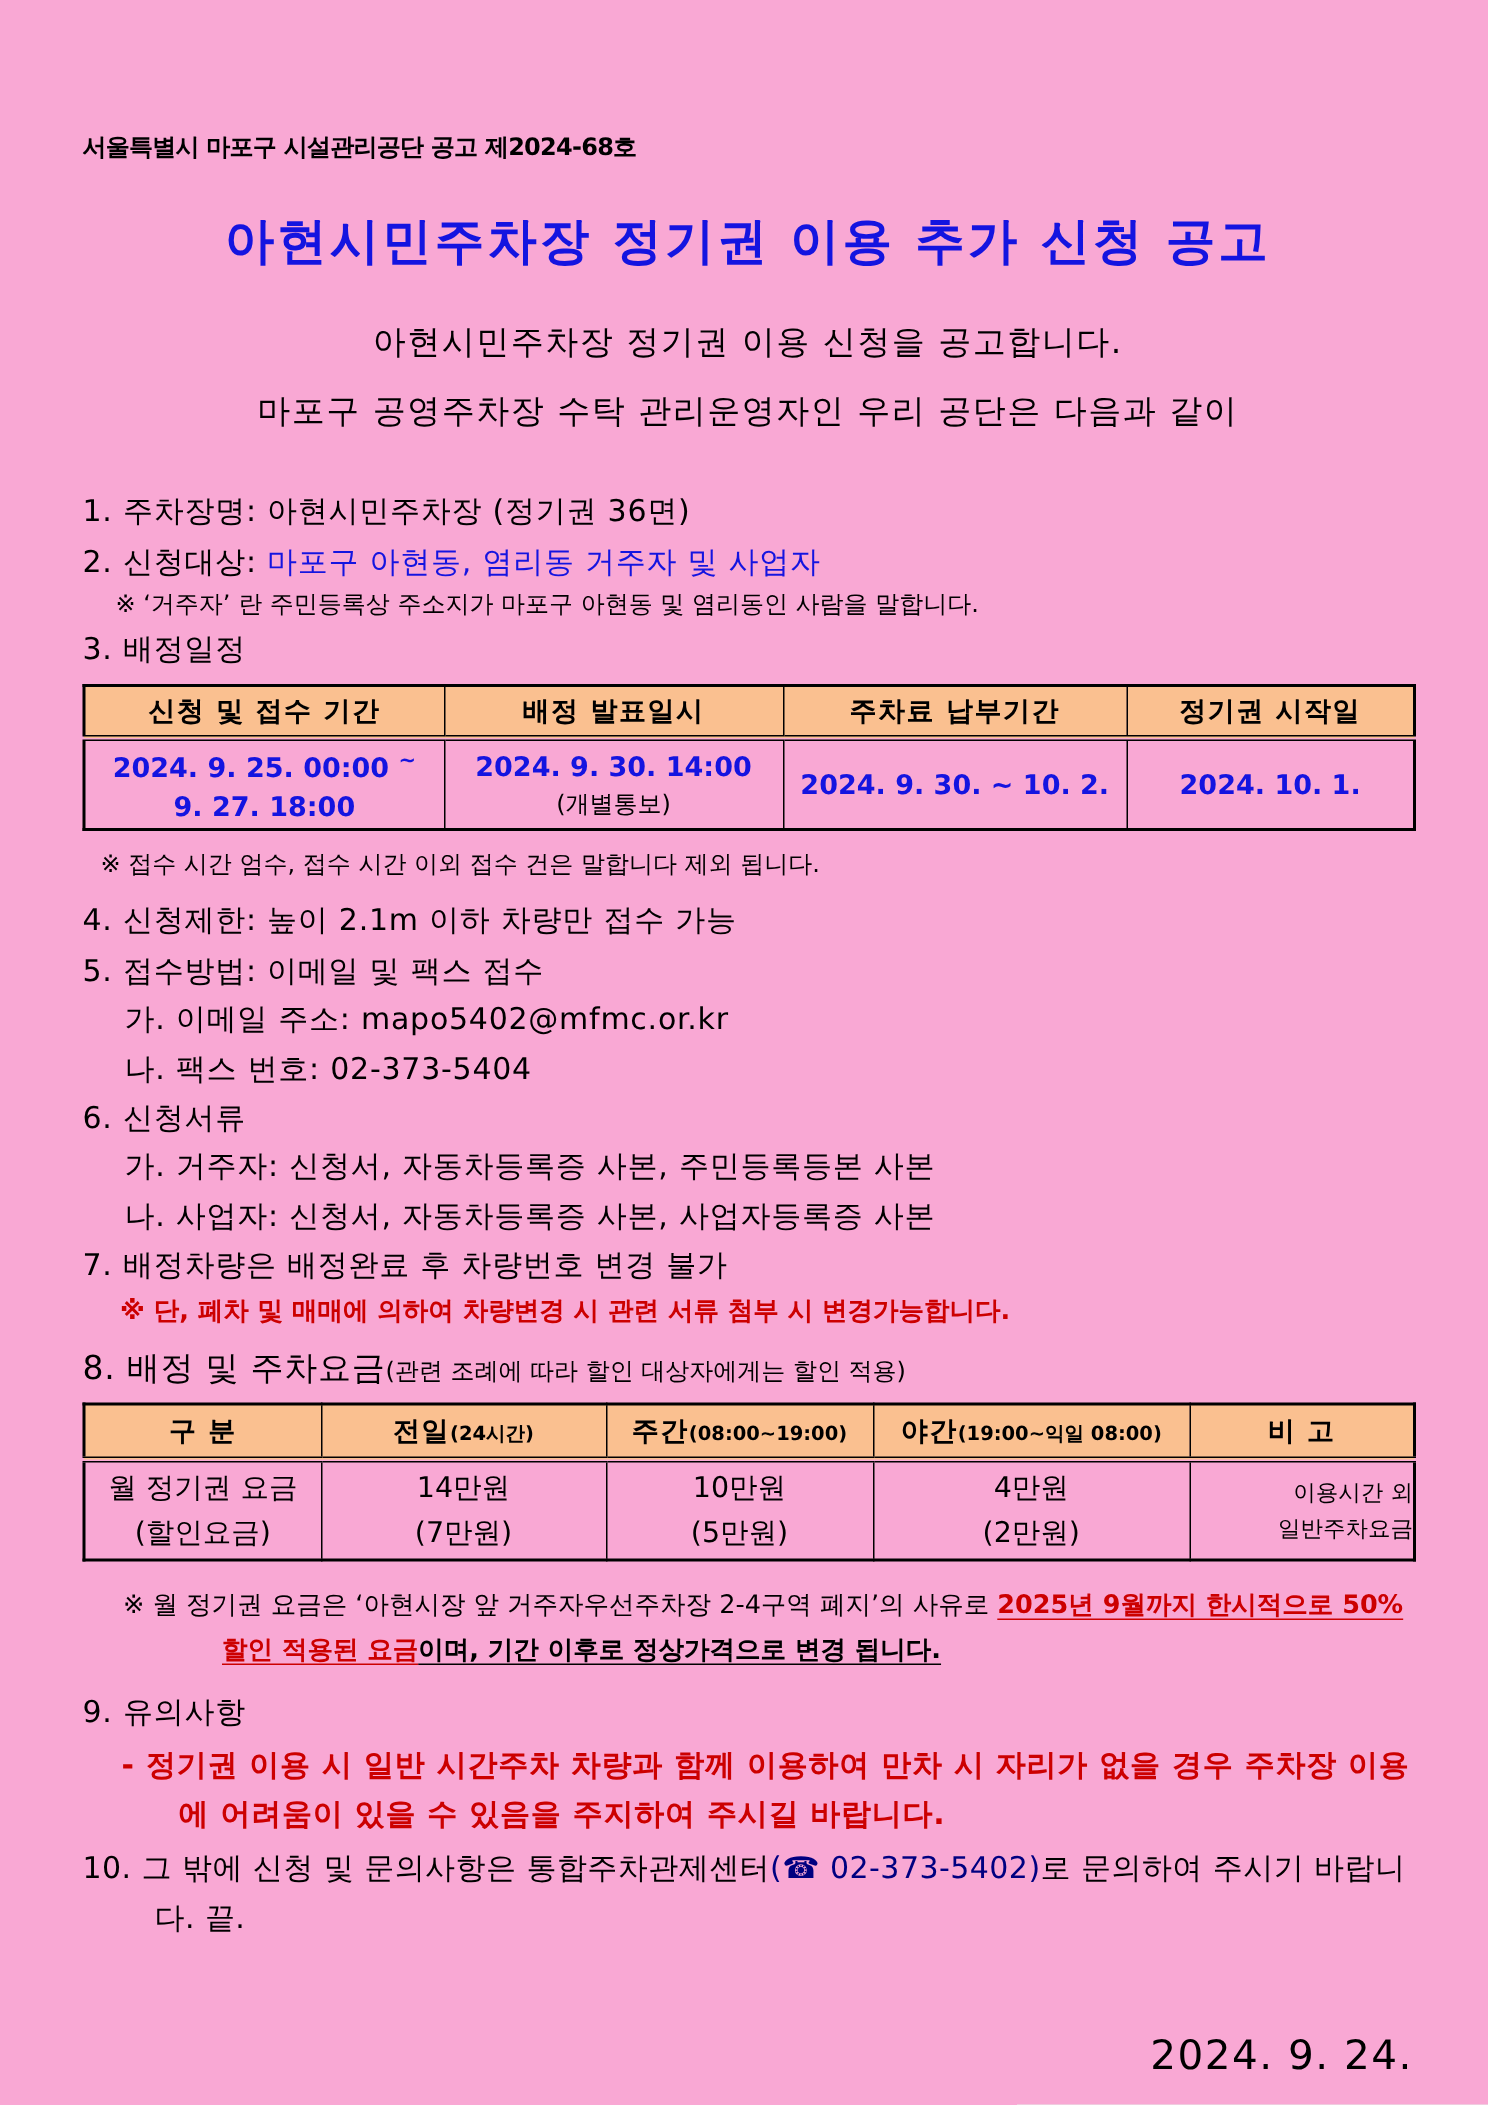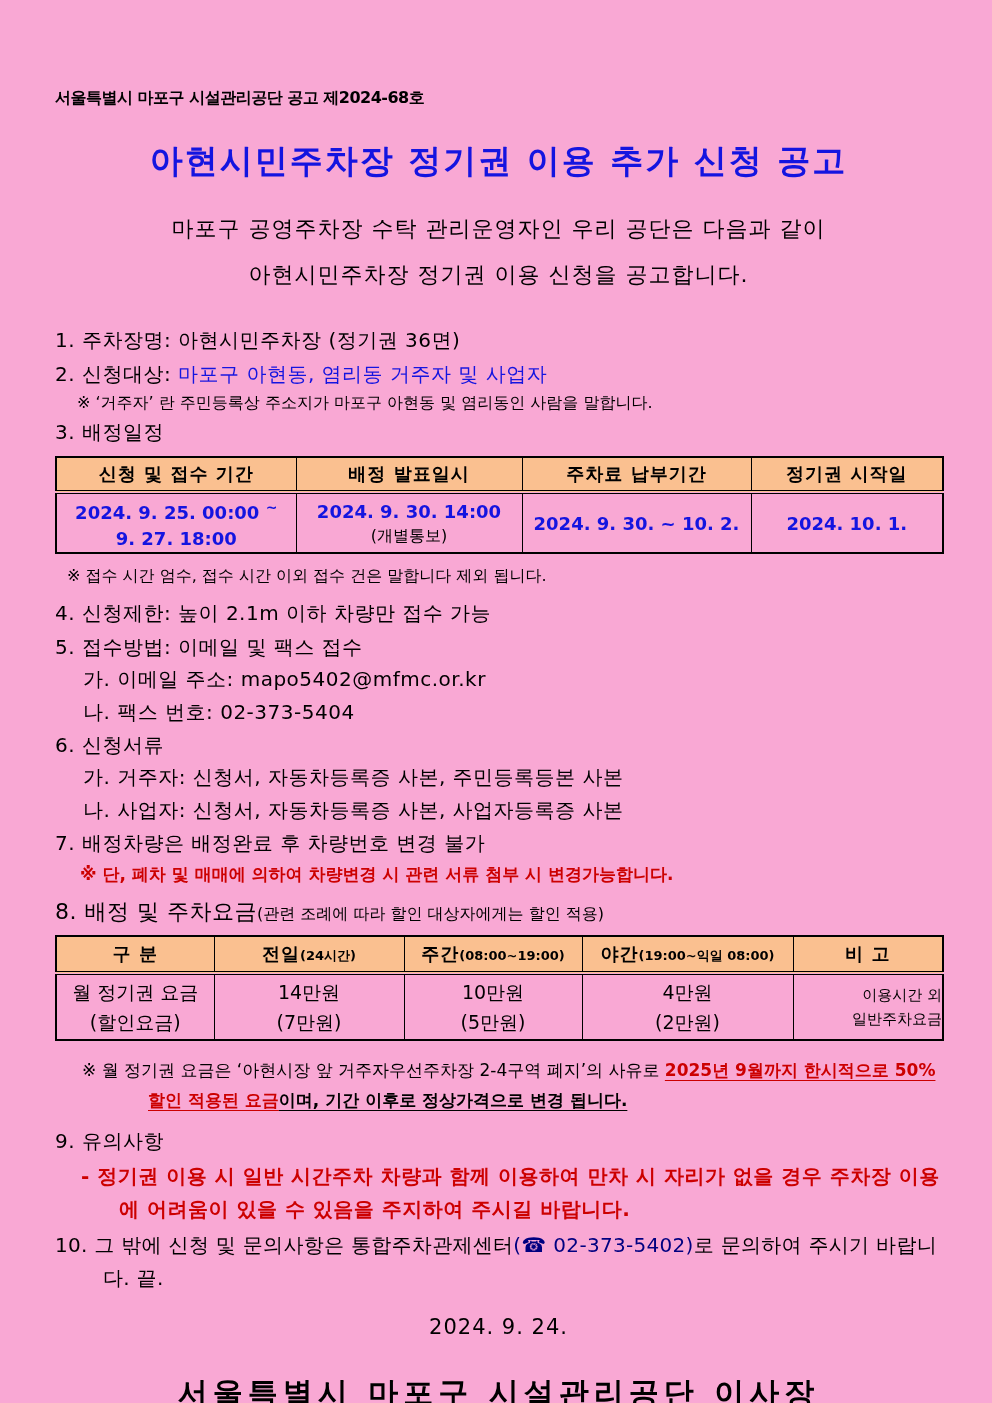--- a/index.html
+++ b/index.html
@@ -60,37 +60,37 @@
   .sec9-note{
     font-size:20px;line-height:33px;color:#cc0000;font-weight:bold;
     padding-left:64px;text-indent:-38px;letter-spacing:0.5px;margin-top:3px;
   }
   
   .sec10{
     font-size:20px;line-height:33px;letter-spacing:0.3px;
     padding-left:48px;text-indent:-48px;margin-top:3px;font-weight:500;
   }
   
-  .footer-date{margin-top:20px;text-align:center;font-size:21px;letter-spacing:1px;}
+  .footer-date{margin-top:60px;text-align:right;font-size:27px;letter-spacing:1px;}
   .footer-sign{
     margin-top:34px;text-align:center;font-size:30px;font-weight:bold;letter-spacing:5px;
   }
 </style>
 </head>
 <body>
 
 <div class="page">
 
   <div class="notice-no">서울특별시 마포구 시설관리공단 공고 제2024-68호</div>
 
   <div class="doc-title">아현시민주차장 정기권 이용 추가 신청 공고</div>
 
   <div class="intro">
+    <span style="display:block">아현시민주차장 정기권 이용 신청을 공고합니다.</span>
     <span style="display:block">마포구 공영주차장 수탁 관리운영자인 우리 공단은 다음과 같이</span>
-    <span style="display:block">아현시민주차장 정기권 이용 신청을 공고합니다.</span>
   </div>
 
   <div class="list">
 
     <div class="item">1. 주차장명: 아현시민주차장 (정기권 36면)</div>
 
     <div class="item"><span>2. 신청대상: </span><span class="blue">마포구 아현동, 염리동 거주자 및 사업자</span></div>
 
     <div class="small-note">※ ‘거주자’ 란 주민등록상 주소지가 마포구 아현동 및 염리동인 사람을 말합니다.</div>
 

